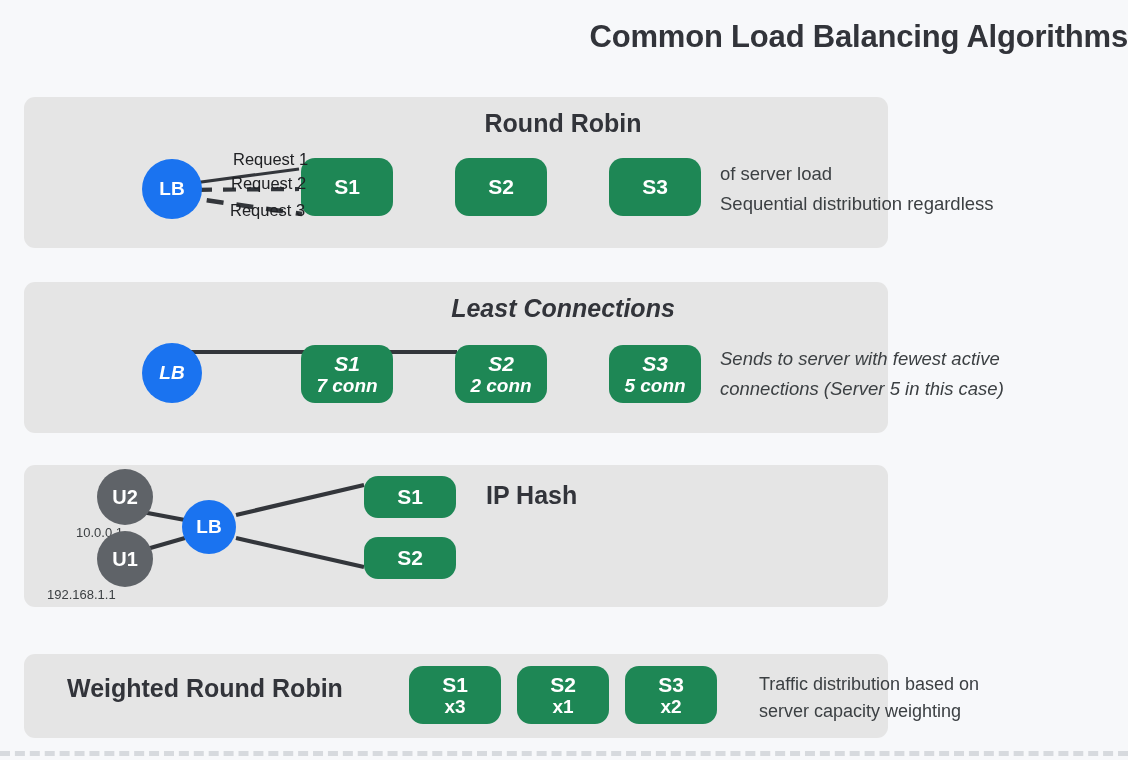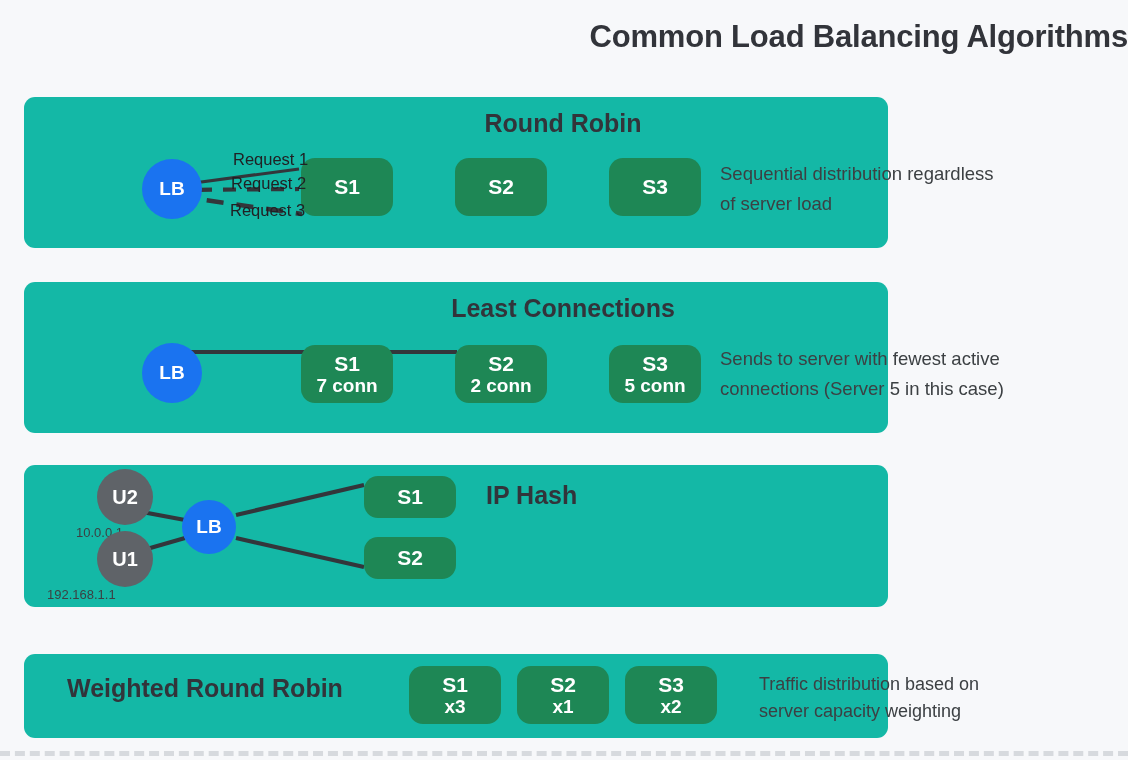--- a/index.html
+++ b/index.html
@@ -23,25 +23,25 @@
     text-align: right;
     font-size: 31px;
     font-weight: bold;
     color: #32343a;
     letter-spacing: -0.2px;
   }
   .panel {
     position: absolute;
     left: 24px;
     width: 864px;
-    background: #14b8a6;
+    background: #e5e5e5;
     border-radius: 11px;
   }
   #panel-round-robin { top: 97px;  height: 151px; }
-  #panel-least-conn  { top: 282px; height: 151px; }
+  #panel-least-conn  { top: 282px; height: 151px; font-style: italic; }
   #panel-ip-hash     { top: 465px; height: 142px; }
   #panel-weighted    { top: 654px; height: 84px; }
 
   .section-title-center {
     position: absolute;
     left: 0;
     width: 1078px;
     text-align: center;
     font-size: 25px;
     font-weight: bold;
@@ -151,22 +151,22 @@
     <span class="s-label">S1</span>
   </div>
   <div class="server-box" style="left:431px; top:61px; width:92px; height:58px;">
     <span class="s-label">S2</span>
   </div>
   <div class="server-box" style="left:585px; top:61px; width:92px; height:58px;">
     <span class="s-label">S3</span>
   </div>
 
   <div class="desc" style="left:696px; top:62px; width:350px;">
+    <div>of server load</div>
     <div>Sequential distribution regardless</div>
-    <div>of server load</div>
   </div>
 </div>
 
 <div class="panel" id="panel-least-conn">
 
   <div class="section-title-center" style="top:12px;">Least Connections</div>
 
   <svg class="edge-svg">
     <line x1="155" y1="70" x2="433" y2="70" stroke="#33363b" stroke-width="4.2"></line>
   </svg>

